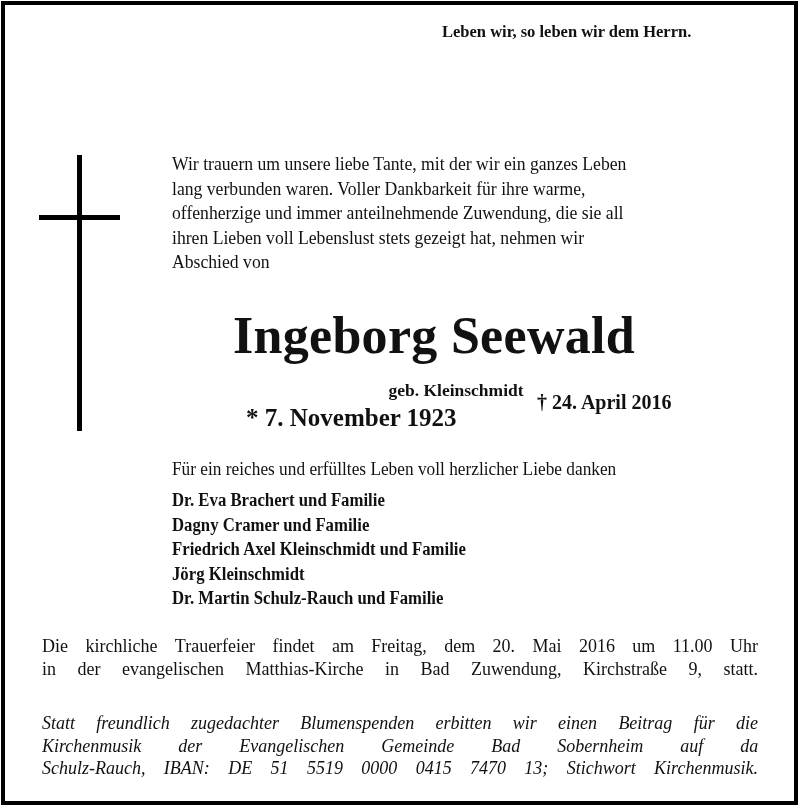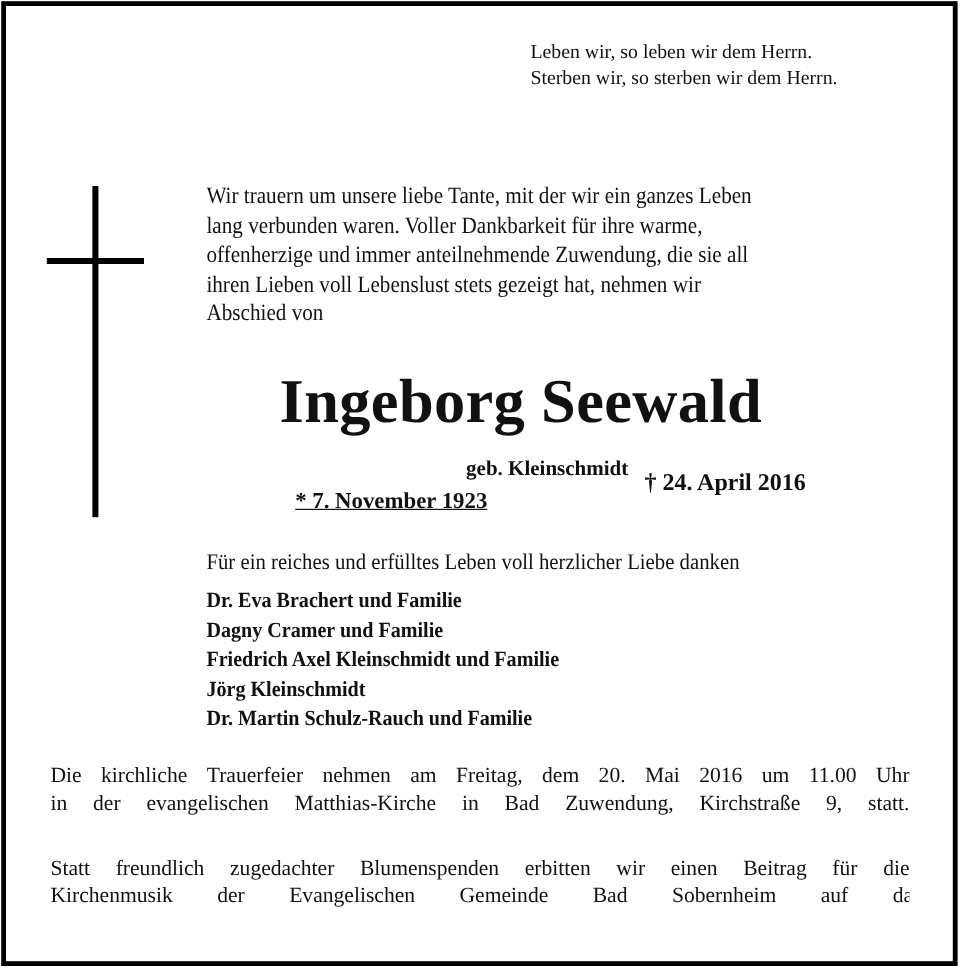--- a/index.html
+++ b/index.html
@@ -20,24 +20,25 @@
       left: 1px;
       top: 1px;
       width: 789px;
       height: 796px;
       border: 4px solid #000000;
       background: #ffffff;
     }
     .psalm {
       position: absolute;
       left: 442px;
-      top: 32px;
+      top: 21px;
       font-size: 16.5px;
       line-height: 22px;
       white-space: nowrap;
+      font-weight: bold;
     }
     .psalm div { margin: 0; }
     .cross-vertical {
       position: absolute;
       left: 77px;
       top: 155px;
       width: 5px;
       height: 276px;
       background: #000000;
     }
@@ -81,25 +82,24 @@
       font-size: 17.5px;
       font-weight: bold;
       line-height: 22px;
       padding-left: 112px;
       box-sizing: border-box;
     }
     .birth {
       position: absolute;
       left: 246px;
       top: 406px;
-      font-size: 19px;
+      font-size: 25px;
       font-weight: bold;
       line-height: 24px;
       white-space: nowrap;
-      text-decoration: underline;
     }
     .death {
       position: absolute;
       left: 537px;
       top: 390px;
       font-size: 20px;
       font-weight: bold;
       line-height: 24px;
       white-space: nowrap;
     }
@@ -136,30 +136,29 @@
       display: block;
       text-align: justify;
       text-align-last: justify;
       white-space: nowrap;
       overflow: hidden;
     }
     .notice .line.last-left {
       text-align-last: left;
     }
     .ceremony { top: 635px; }
-    .donation { top: 712px; }
+    .donation { top: 712px; font-style: italic; }
   </style>
 </head>
 <body>
 
 <div class="frame"></div>
 
 <div class="psalm">
   <div>Leben wir, so leben wir dem Herrn.</div>
-  <div>Sterben wir, so sterben wir dem Herrn.</div>
 </div>
 
 <div>
   <div class="cross-vertical"></div>
   <div class="cross-horizontal"></div>
 </div>
 
 <div class="intro">
   <div>Wir trauern um unsere liebe Tante, mit der wir ein ganzes Leben</div>
   <div>lang verbunden waren. Voller Dankbarkeit für ihre warme,</div>
@@ -181,21 +180,21 @@
   <div>Friedrich Axel Kleinschmidt und Familie</div>
   <div>Jörg Kleinschmidt</div>
   <div>Dr. Martin Schulz-Rauch und Familie</div>
 </div>
 
 <div class="notice ceremony">
   <span class="line" style="display: flex; justify-content: space-between;">
       <span>Die</span>
       <span>kirchliche</span>
       <span>Trauerfeier</span>
-      <span>nehmen</span>
+      <span>findet</span>
       <span>am</span>
       <span>Freitag,</span>
       <span>dem</span>
       <span>20.</span>
       <span>Mai</span>
       <span>2016</span>
       <span>um</span>
       <span>11.00</span>
       <span>Uhr</span>
     </span>
@@ -232,13 +231,26 @@
       <span>Evangelischen</span>
       <span>Gemeinde</span>
       <span>Bad</span>
       <span>Sobernheim</span>
       <span>auf</span>
       <span>das</span>
       <span>Konto</span>
       <span>Dr.</span>
       <span>Martin</span>
     </span>
+  <span class="line" style="display: flex; justify-content: space-between;">
+      <span>Schulz-Rauch,</span>
+      <span>IBAN:</span>
+      <span>DE</span>
+      <span>51</span>
+      <span>5519</span>
+      <span>0000</span>
+      <span>0415</span>
+      <span>7470</span>
+      <span>13;</span>
+      <span>Stichwort</span>
+      <span>Kirchenmusik.</span>
+    </span>
 </div>
 
 </body></html>

